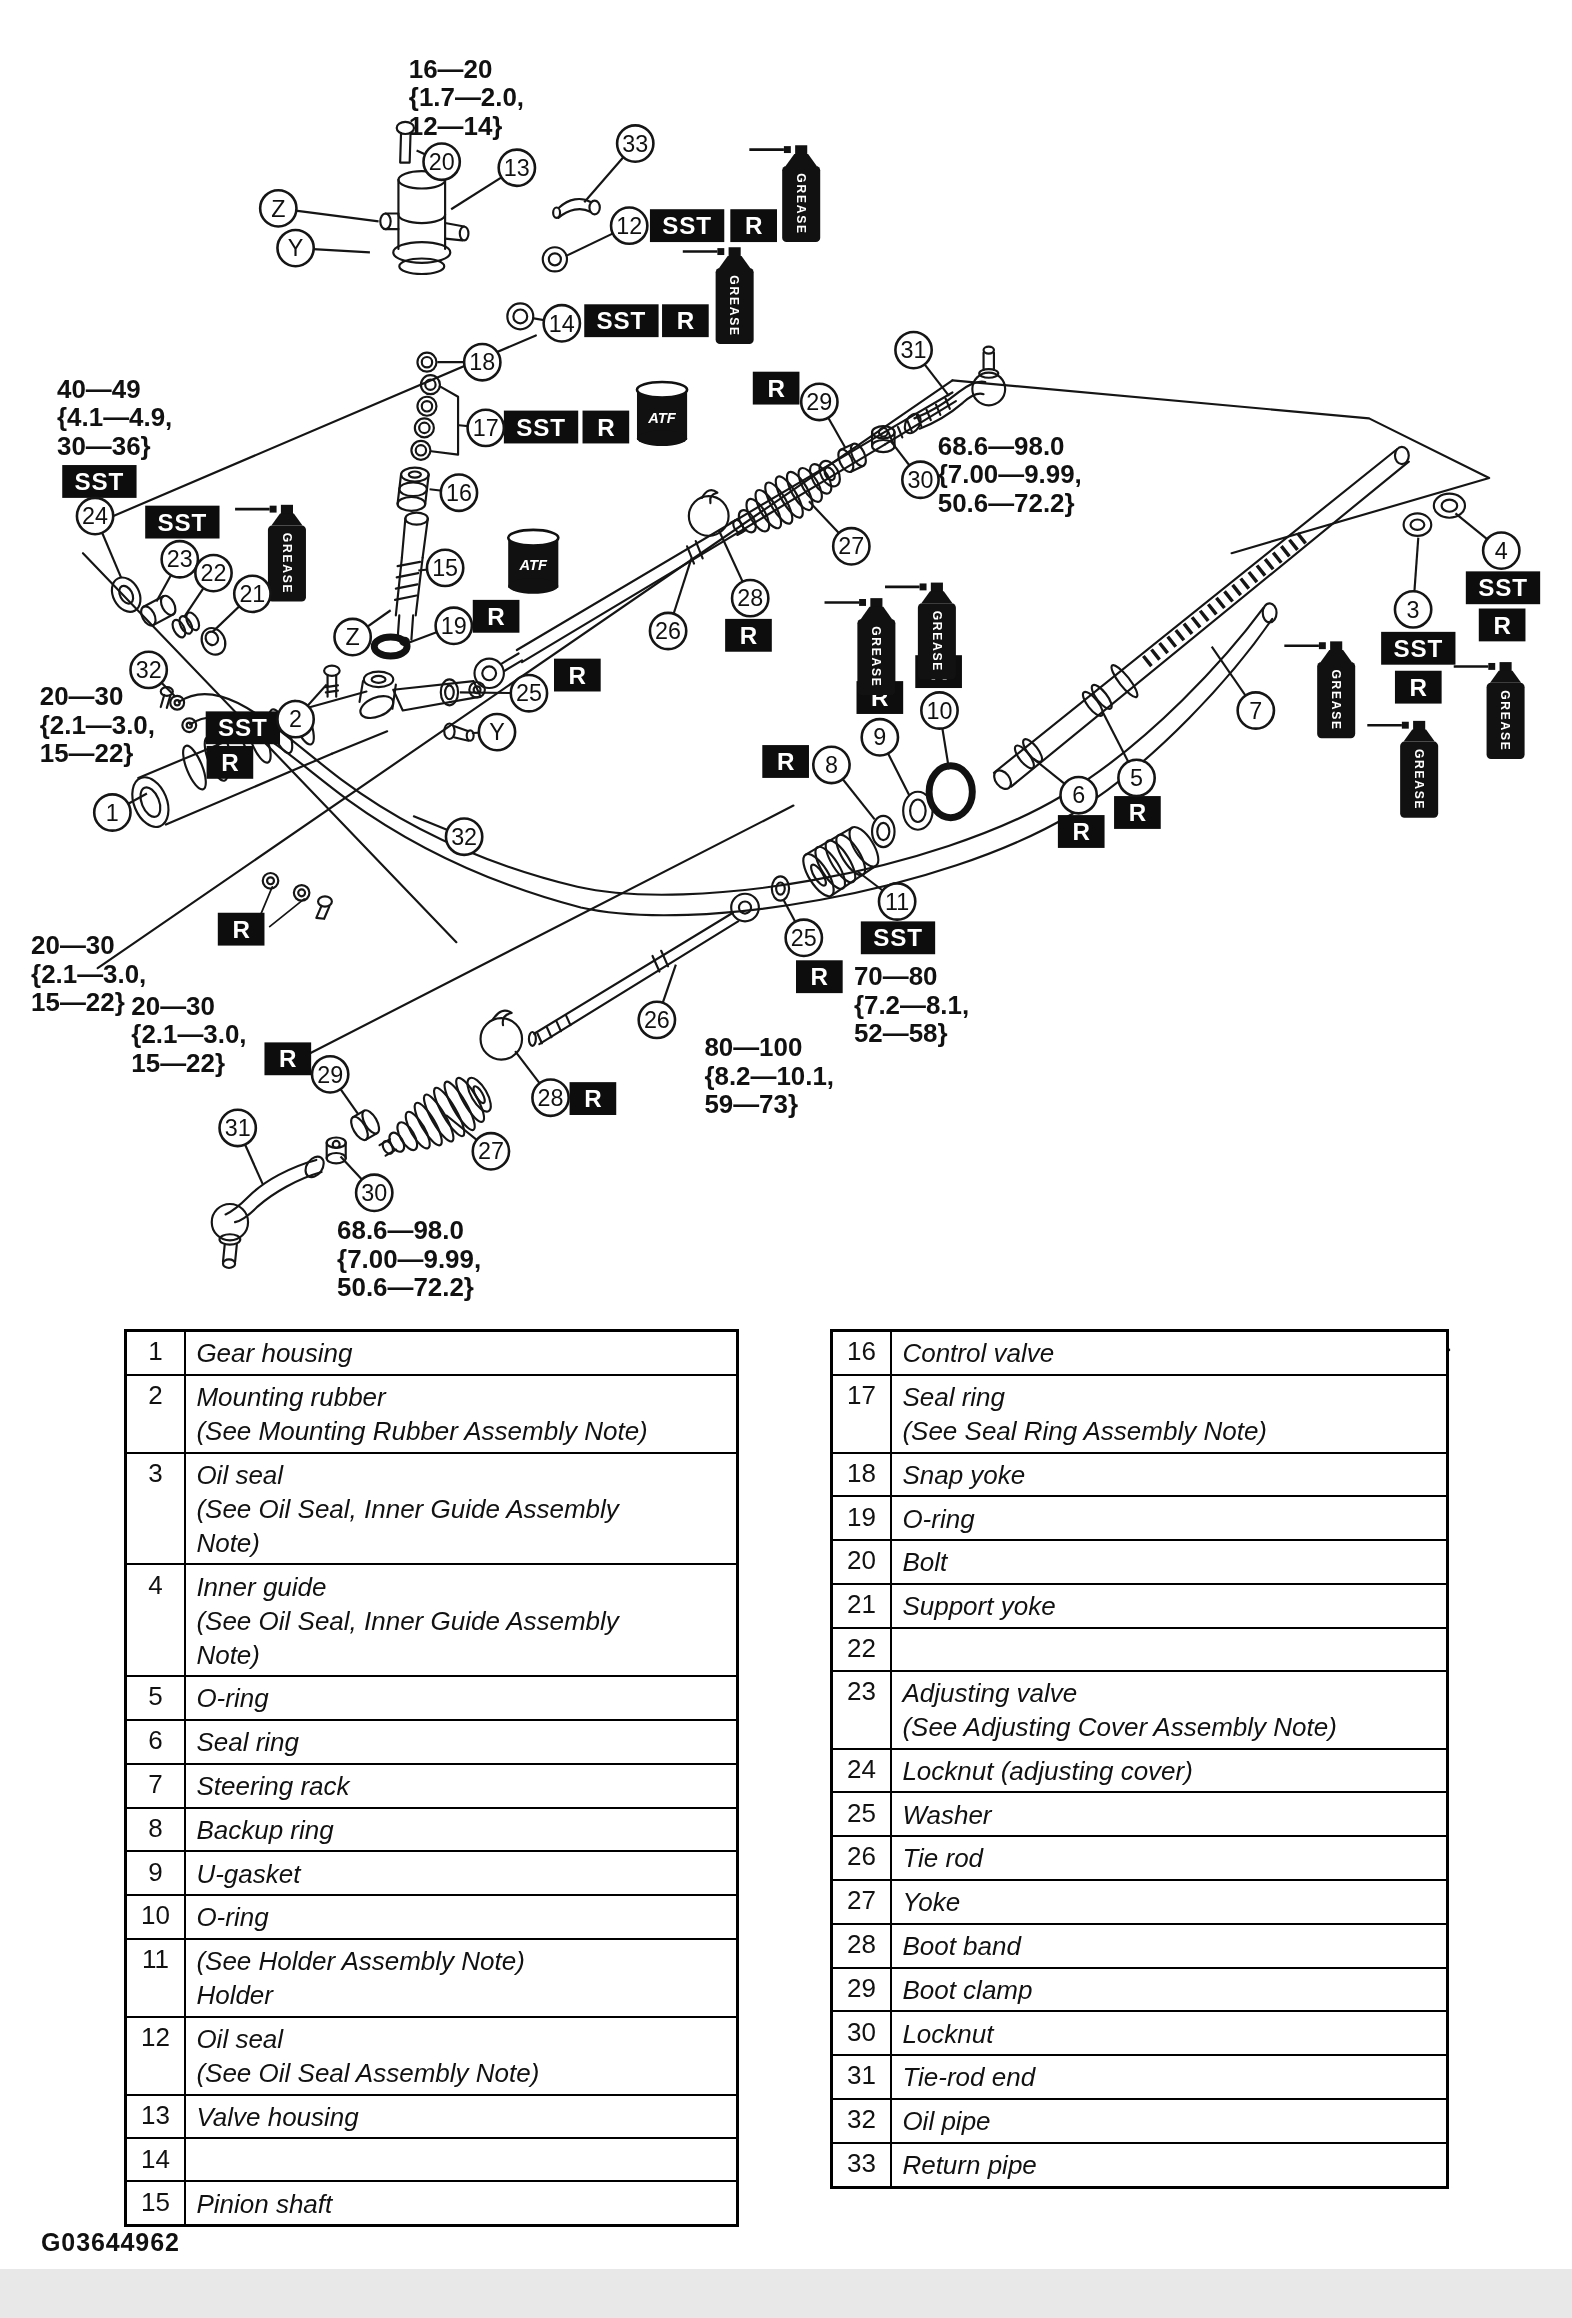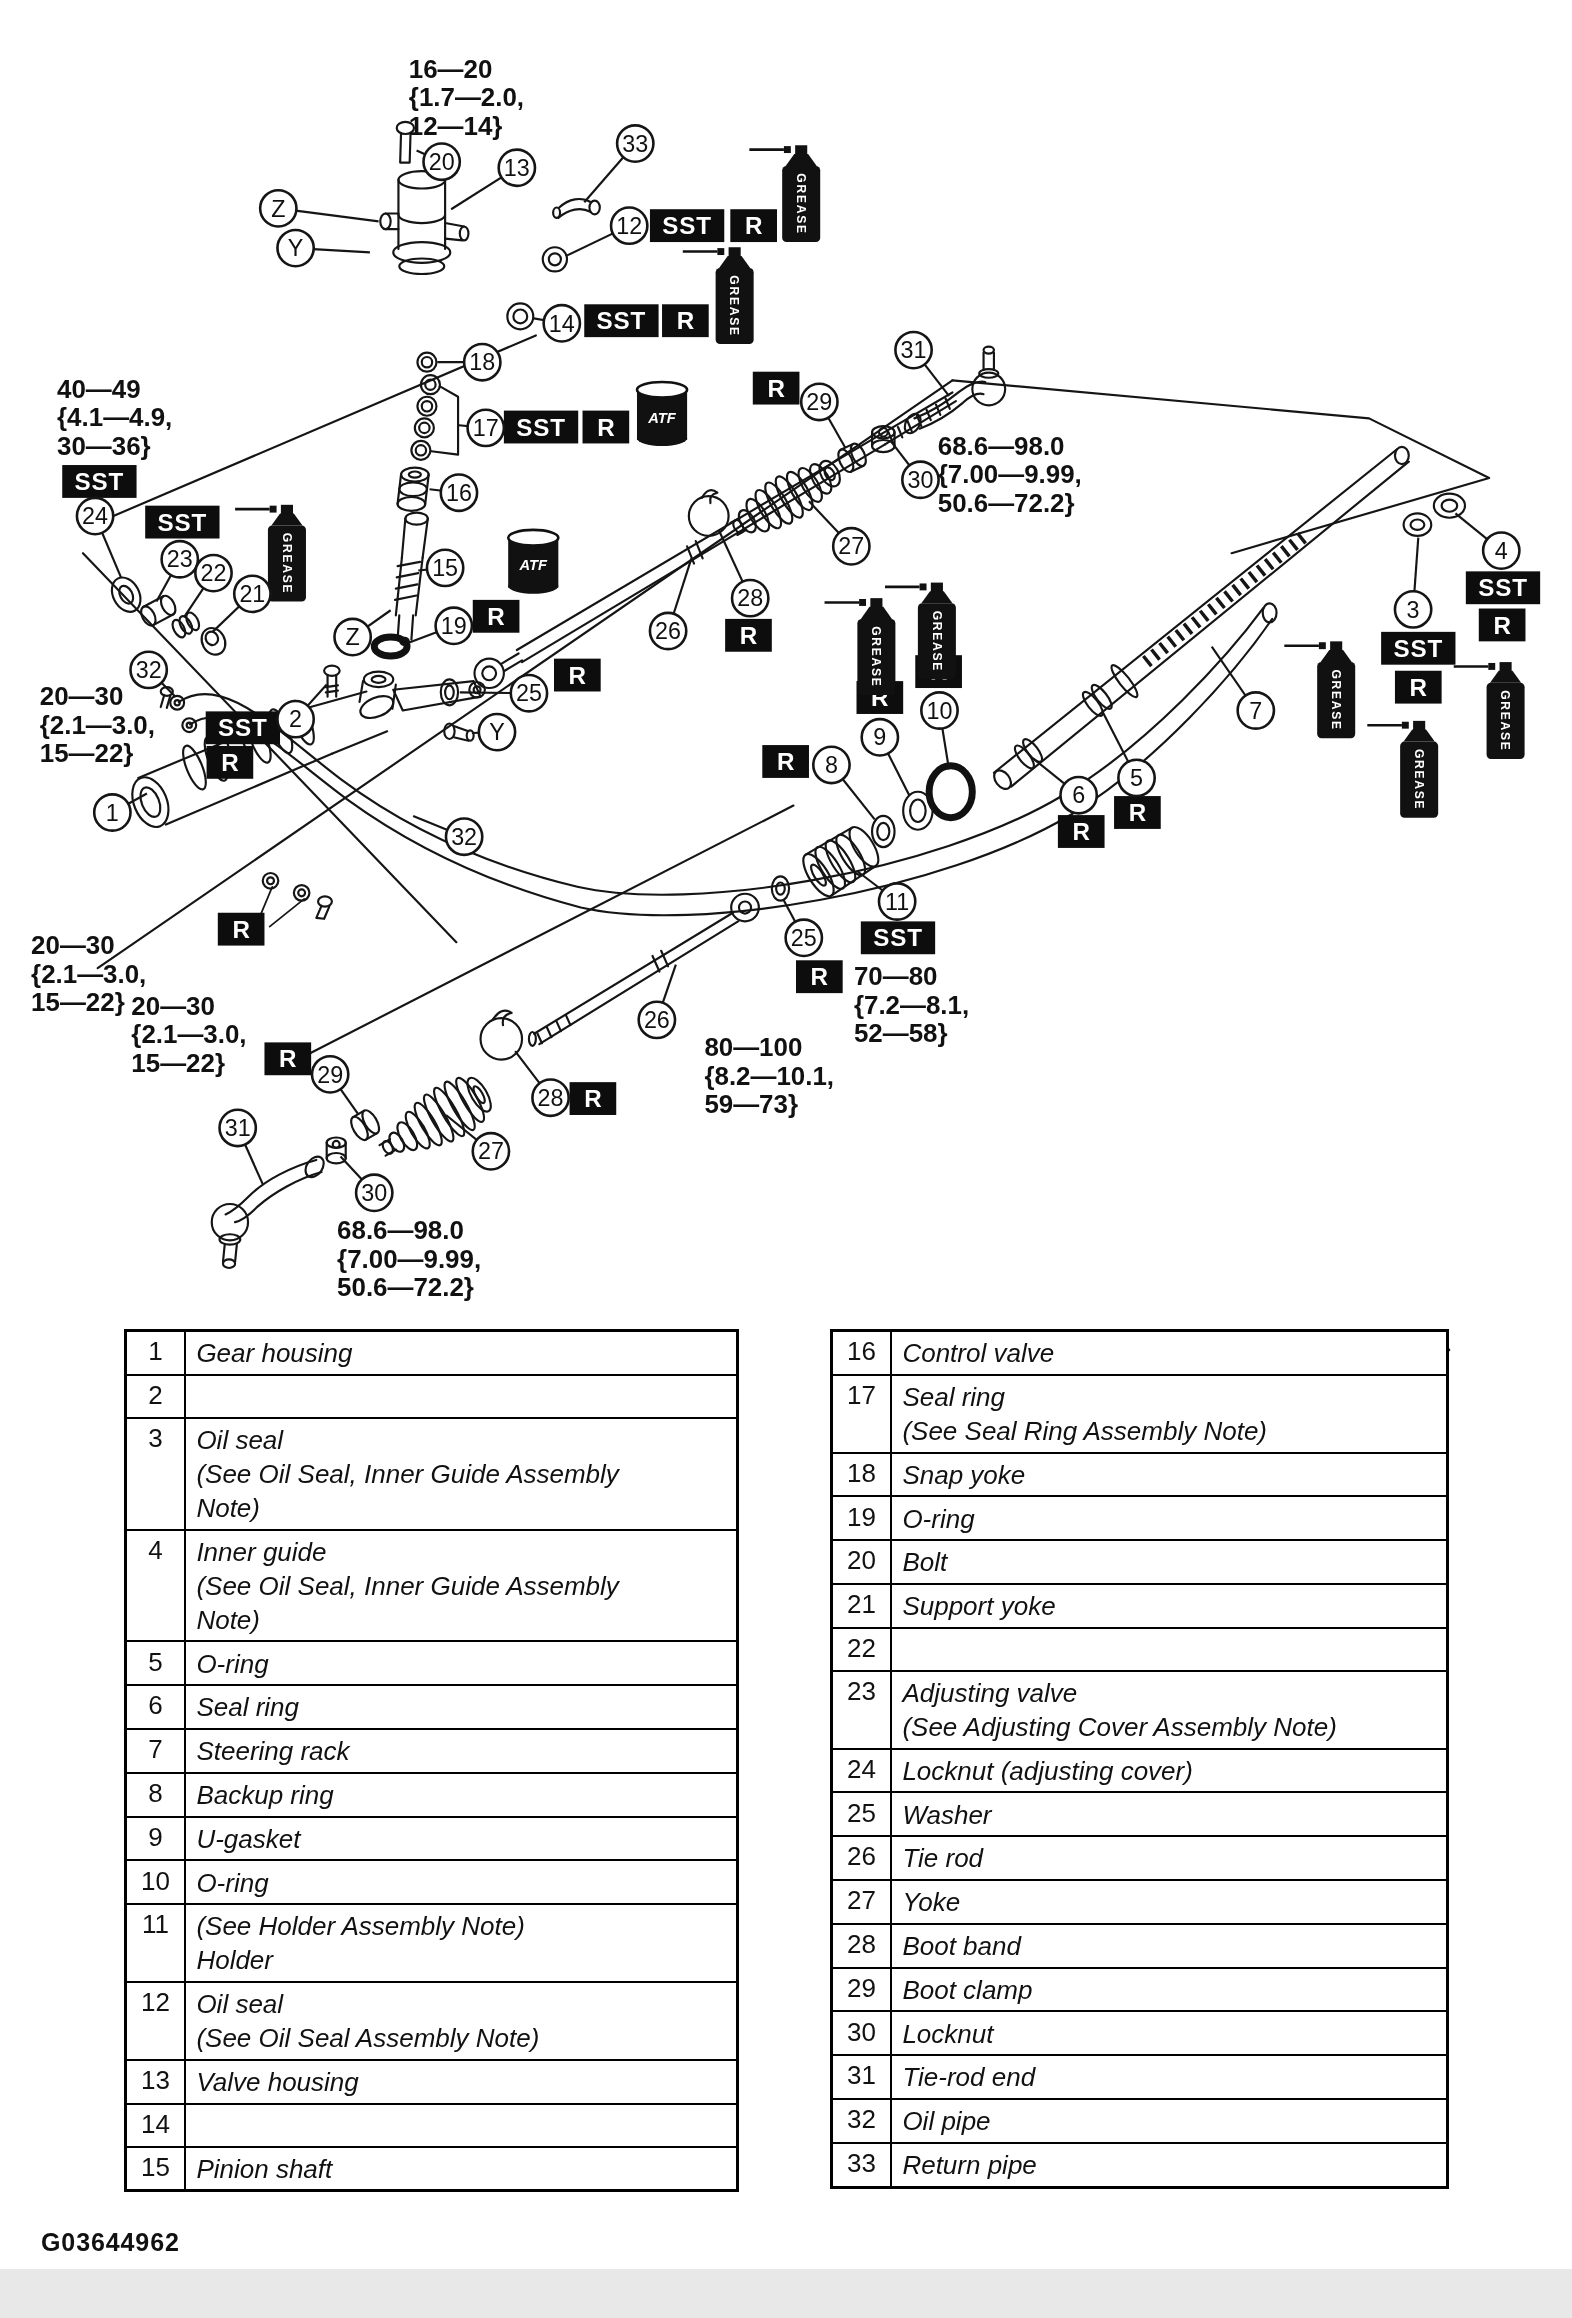--- a/index.html
+++ b/index.html
@@ -750,20 +750,24 @@
   
   <div class="ptable ptable-left" id="table-left">
       <div class="prow">
         <div class="pnum">1</div>
         <div class="pdesc">
           <div>Gear housing</div>
         </div>
       </div>
       <div class="prow">
         <div class="pnum">2</div>
+        <div class="pdesc">
+          <div>Mounting rubber</div>
+          <div>(See Mounting Rubber Assembly Note)</div>
+        </div>
       </div>
       <div class="prow">
         <div class="pnum">3</div>
         <div class="pdesc">
           <div>Oil seal</div>
           <div>(See Oil Seal, Inner Guide Assembly</div>
           <div>Note)</div>
         </div>
       </div>
       <div class="prow">

